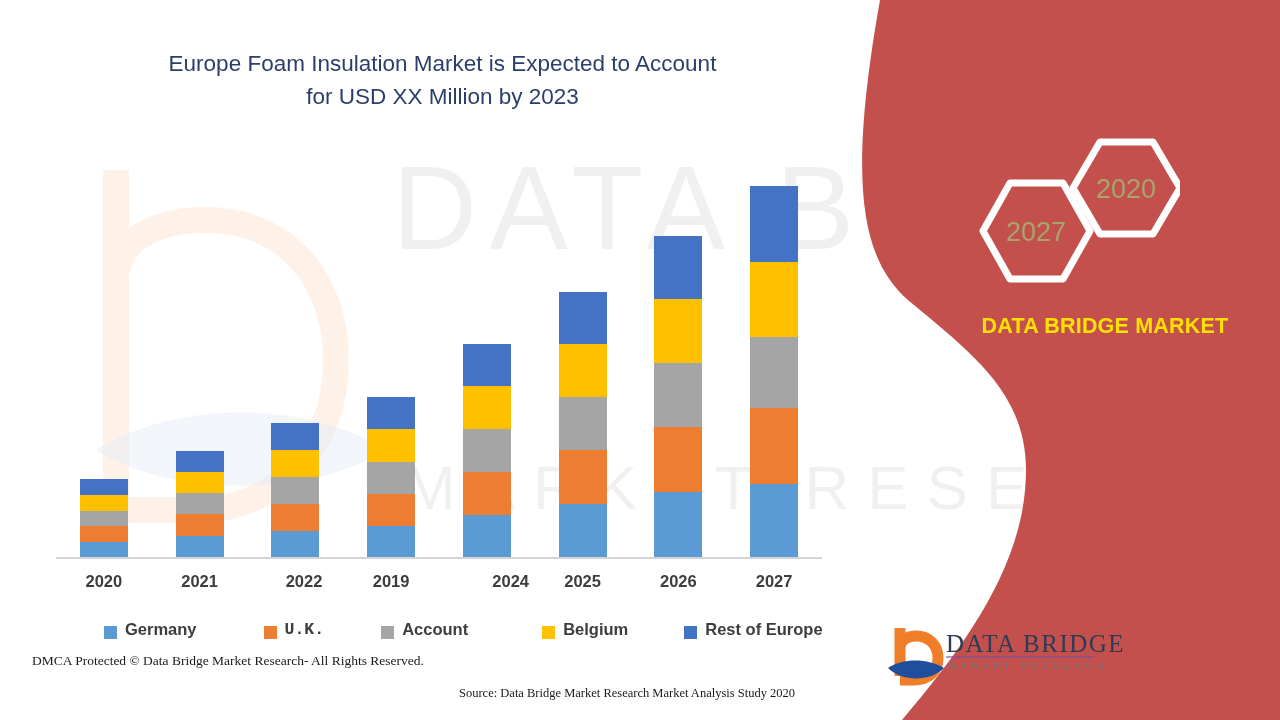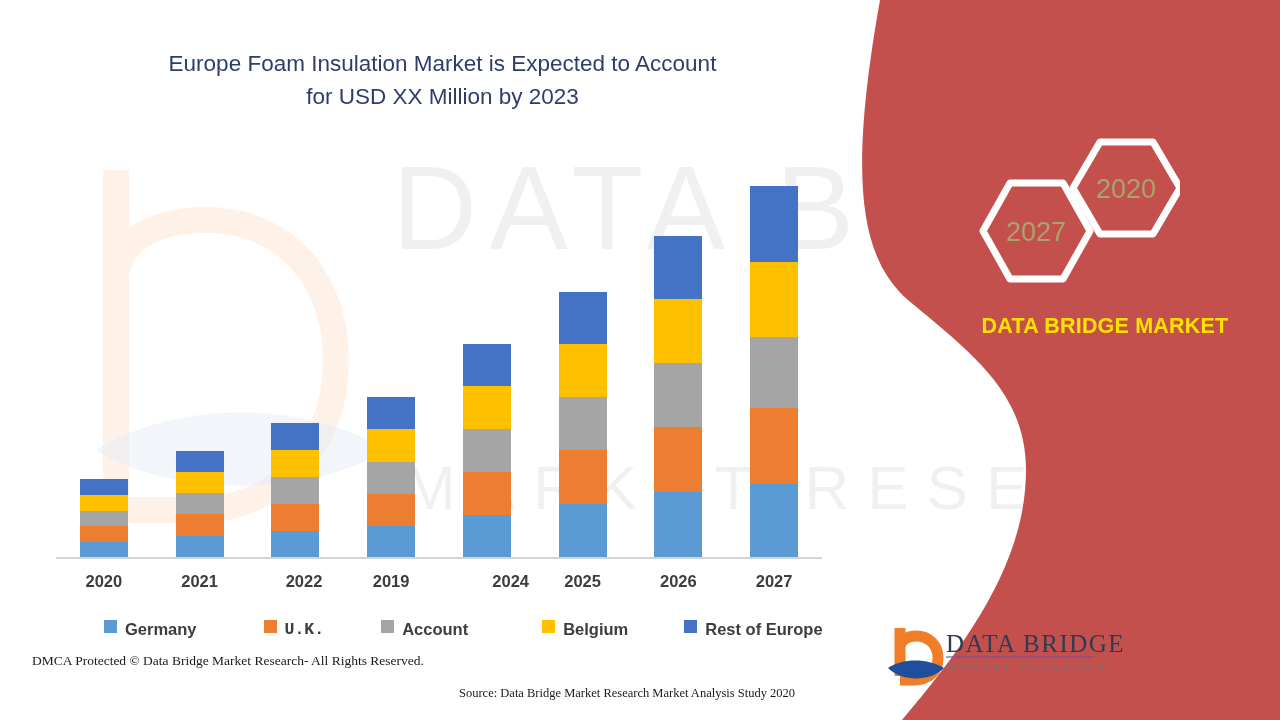--- a/index.html
+++ b/index.html
@@ -56,21 +56,21 @@
   .x-label {
     position:absolute; width:96px; text-align:center;
     font-size:16.5px; font-weight:bold; color:#3d3d3d;
   }
 
   
   #legend {
     position:absolute; left:104px; top:616px; height:26px;
     display:flex; align-items:center;
   }
-  .legend-item { display:flex; align-items:flex-start; }
+  .legend-item { display:flex; align-items:flex-end; }
   .legend-swatch { width:13px; height:13px; margin-right:8px; flex:none; }
   .legend-label { font-size:16.5px; font-weight:bold; color:#3d3d3d; white-space:nowrap; }
 
   
   #footer-left {
     position:absolute; left:32px; top:653px;
     font-family:"Liberation Serif", serif;
     font-size:13.5px; color:#1a1a1a;
   }
   #footer-source {

